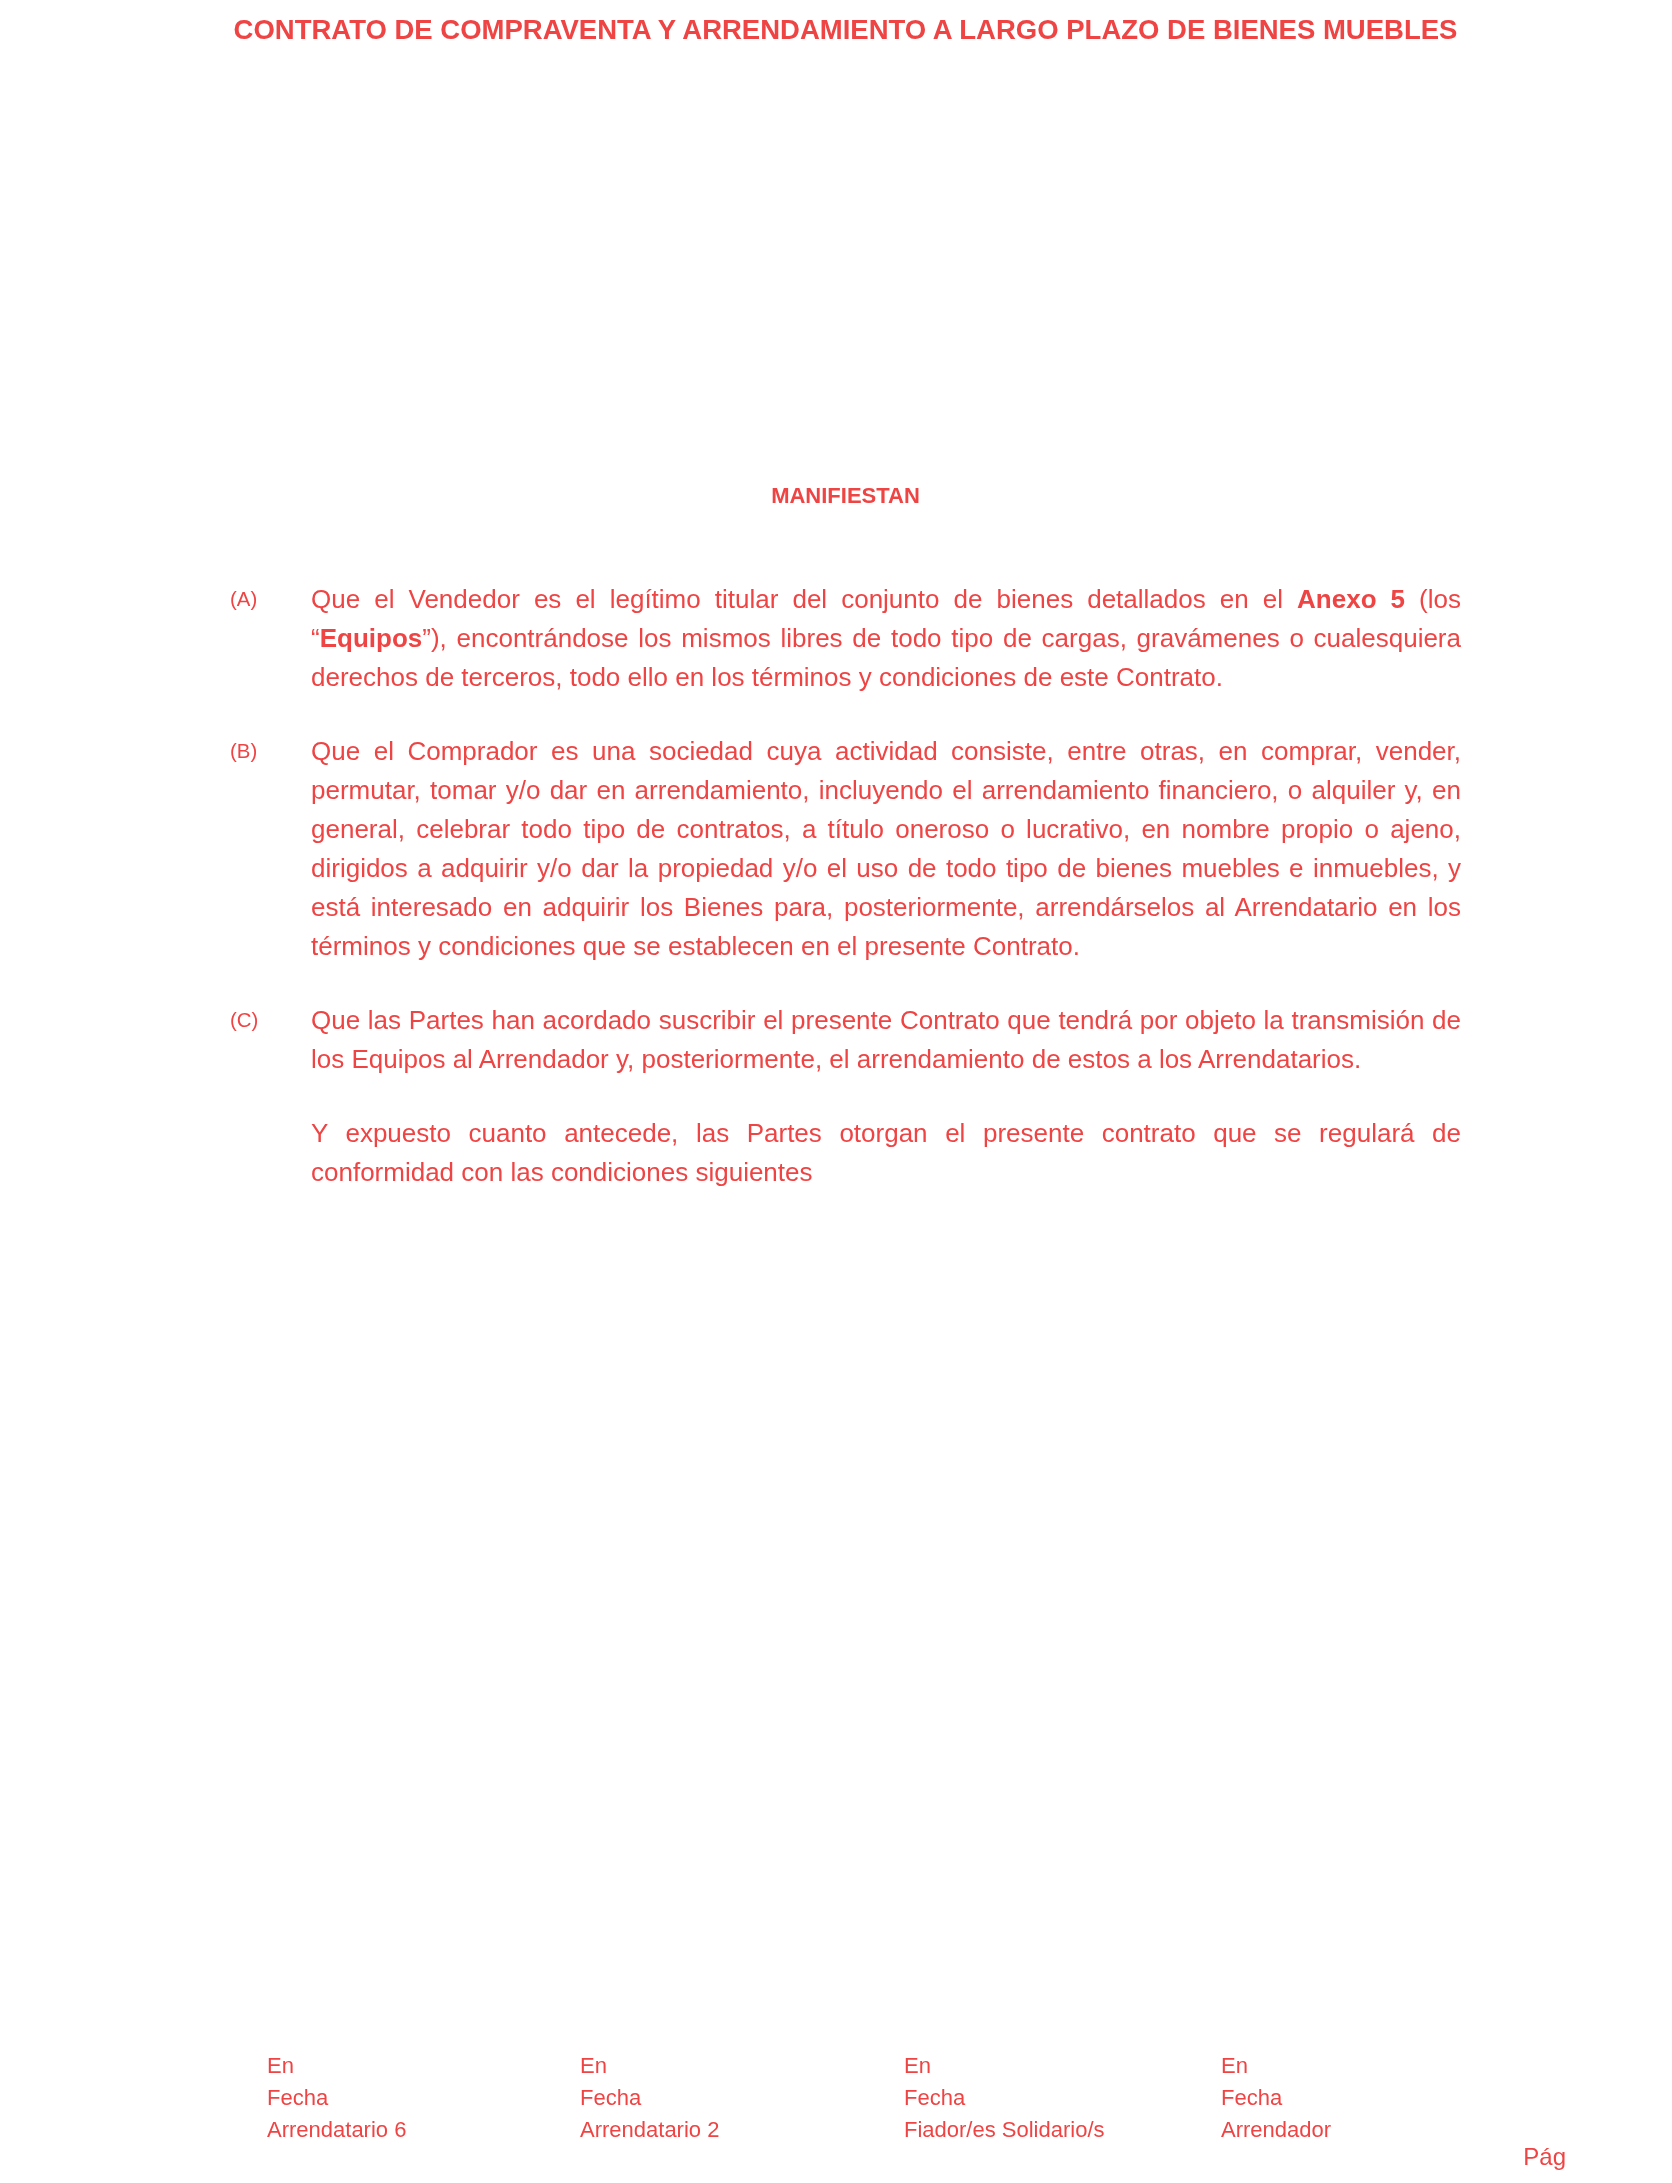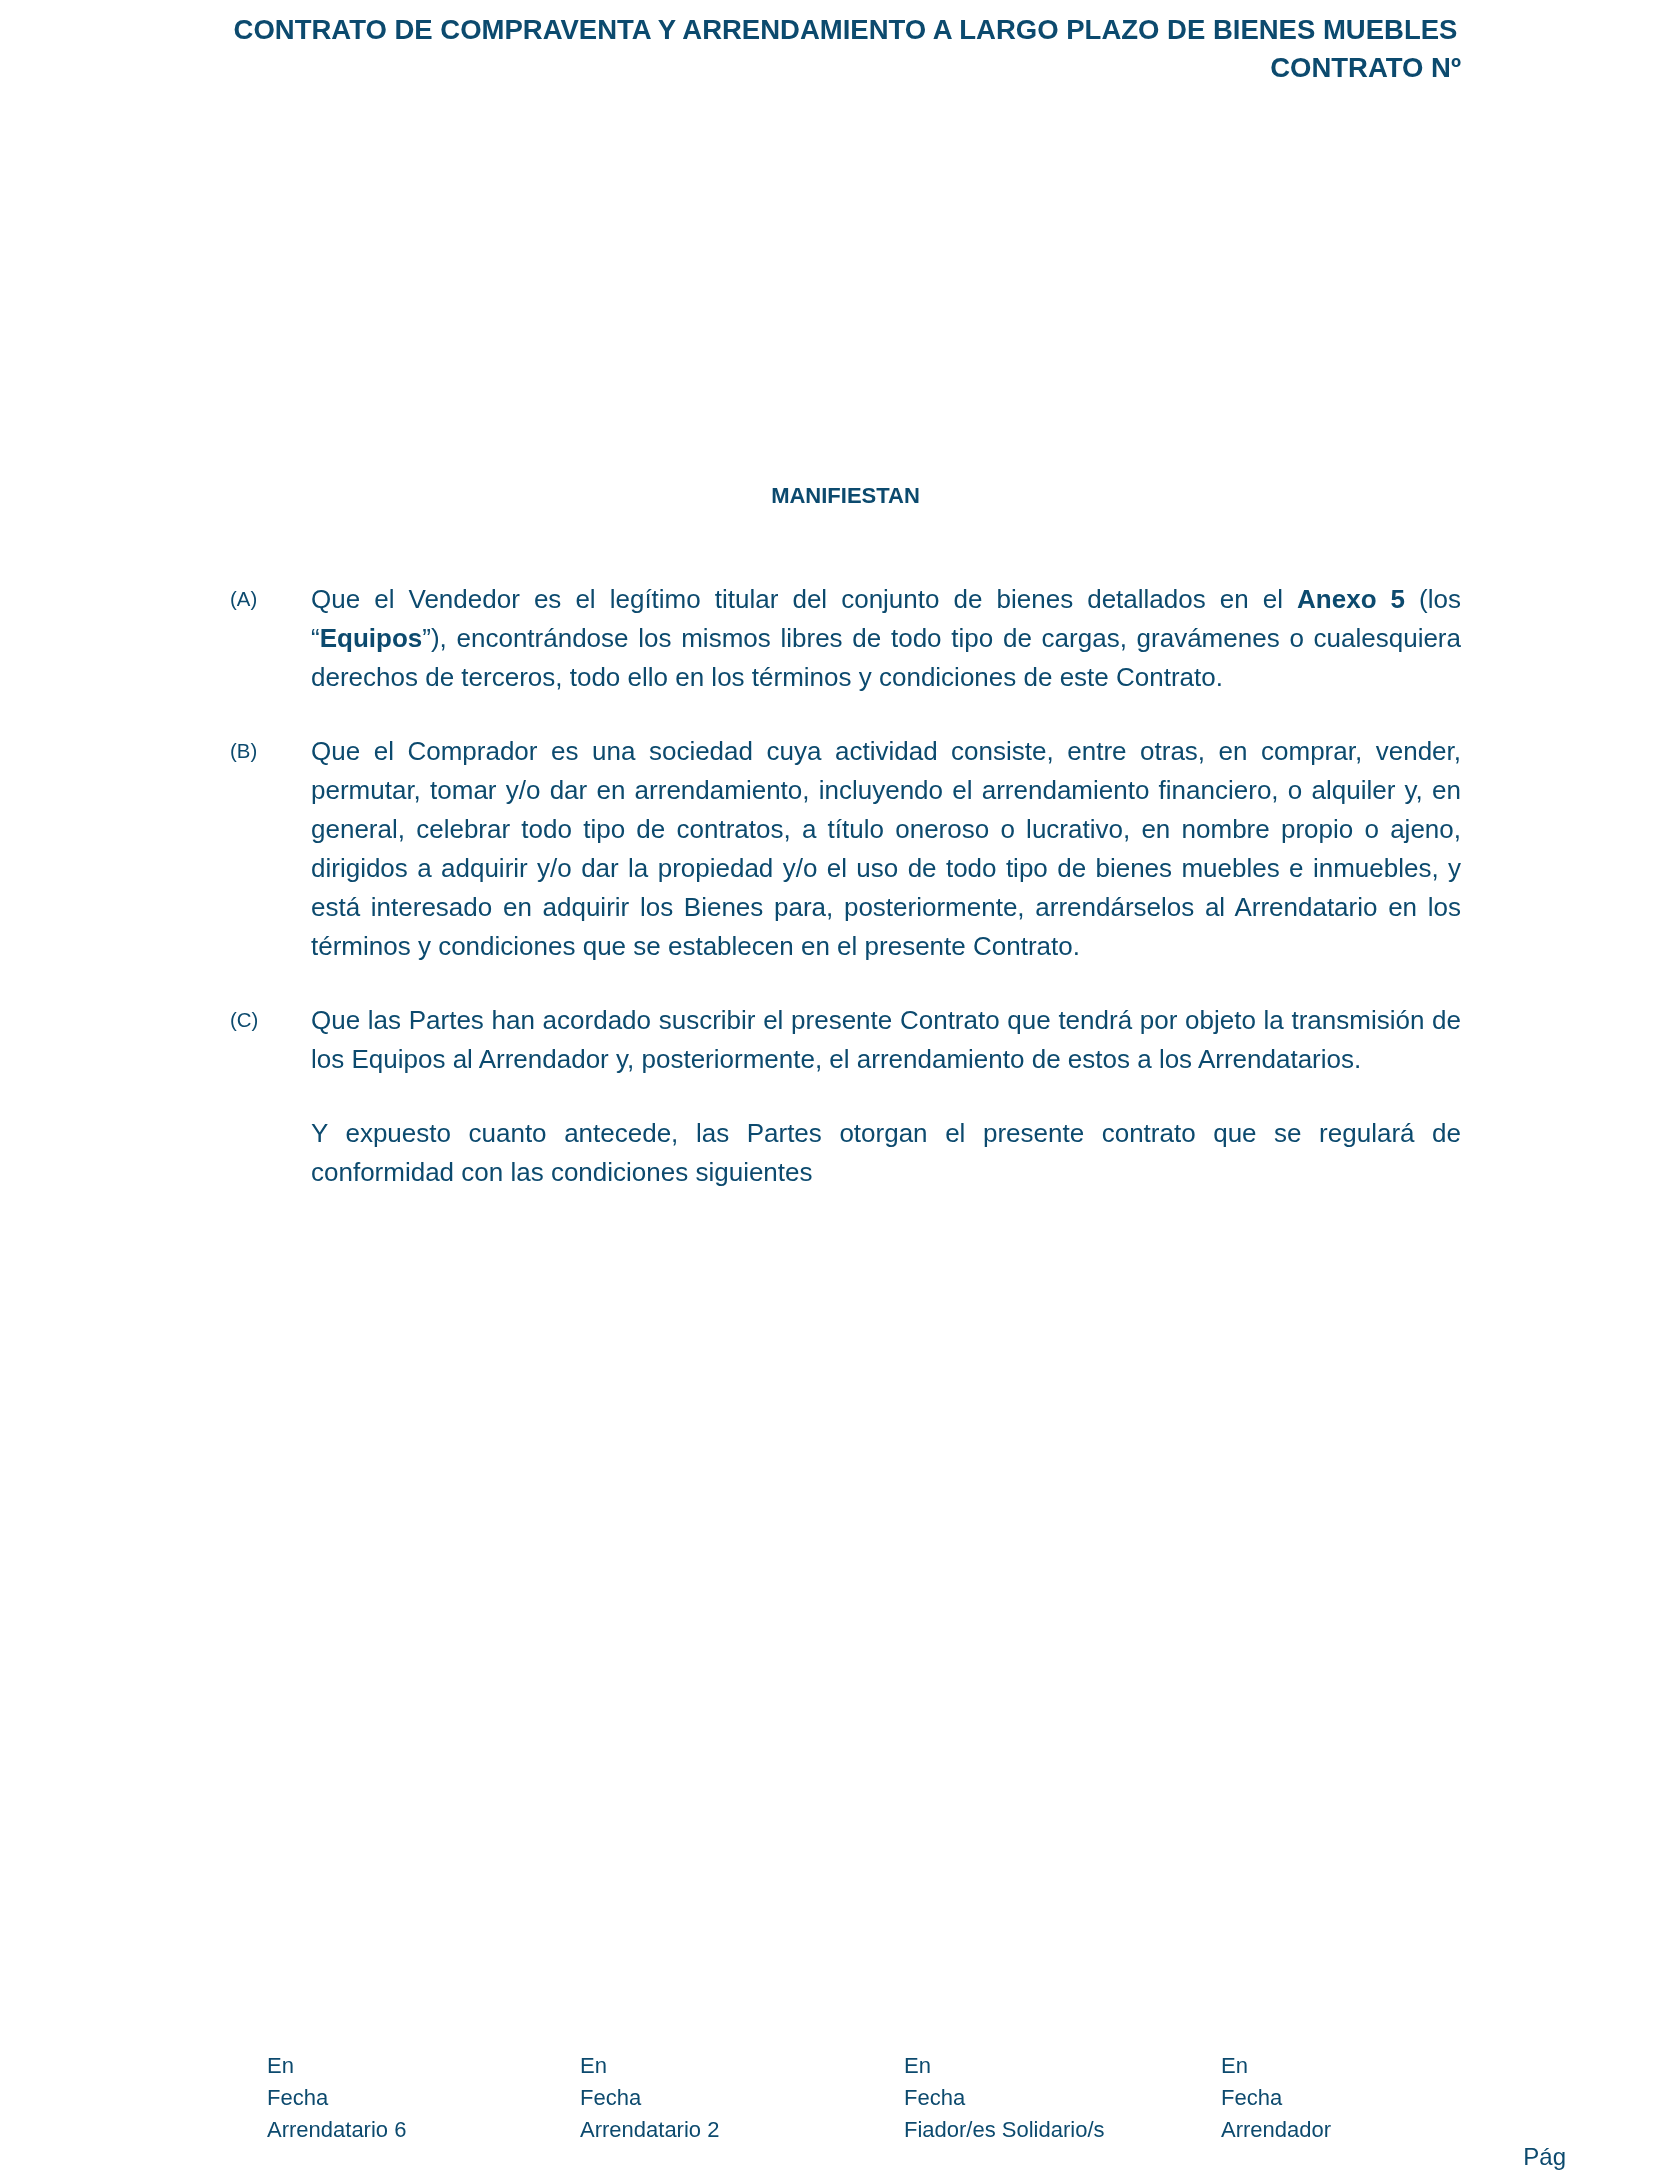--- a/index.html
+++ b/index.html
@@ -1,21 +1,21 @@
 <!DOCTYPE html>
 <html lang="es" style="font-size:12.6px"><head>
 <meta charset="utf-8">
 <style>
   html, body { margin: 0; padding: 0; background: #ffffff; }
   .page {
     position: relative;
     width: 1672px;
     height: 2183px;
     background: #ffffff;
-    color: #0c4a6e;
+    color: #ef4444;
     font-family: "Liberation Sans", "DejaVu Sans", sans-serif;
     overflow: hidden;
   }
 
   
   .doc-header {
     position: absolute;
     top: 11px; left: 230px; right: 211px;
     font-weight: bold;
     font-size: 27.5px;
@@ -76,21 +76,20 @@
     line-height: 32px;
   }
 </style>
 </head>
 <body>
 
 <div class="page">
 
   <header class="doc-header">
     <div class="center">CONTRATO DE COMPRAVENTA Y ARRENDAMIENTO A LARGO PLAZO DE BIENES MUEBLES</div>
-    <div class="right">CONTRATO Nº</div>
   </header>
 
   <h1 class="section-heading">MANIFIESTAN</h1>
 
   <section class="recitals">
 
     <div class="recital">
       <span class="recital-marker">(A)</span>
       <p class="recital-text"><span>Que el Vendedor es el legítimo titular del conjunto de bienes detallados en el </span><span class="seg-bold">Anexo 5</span><span> (los “</span><span class="seg-bold">Equipos</span><span>”), encontrándose los mismos libres de todo tipo de cargas, gravámenes o cualesquiera derechos de terceros, todo ello en los términos y condiciones de este Contrato.</span></p>
     </div>

